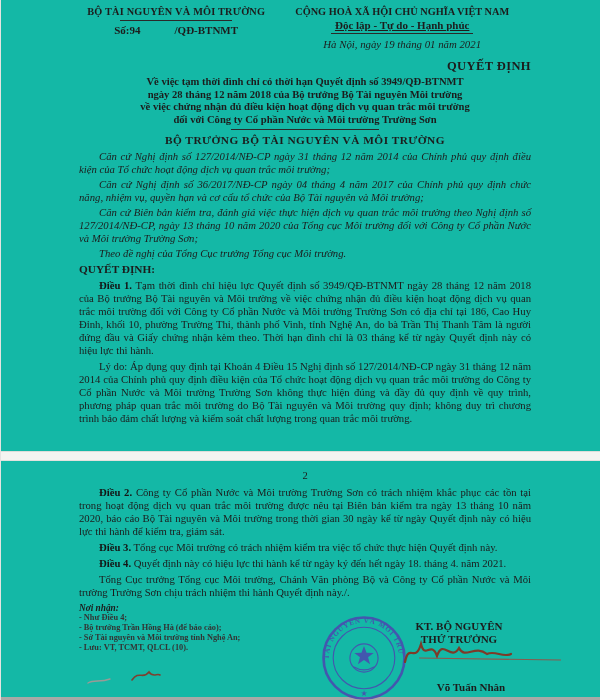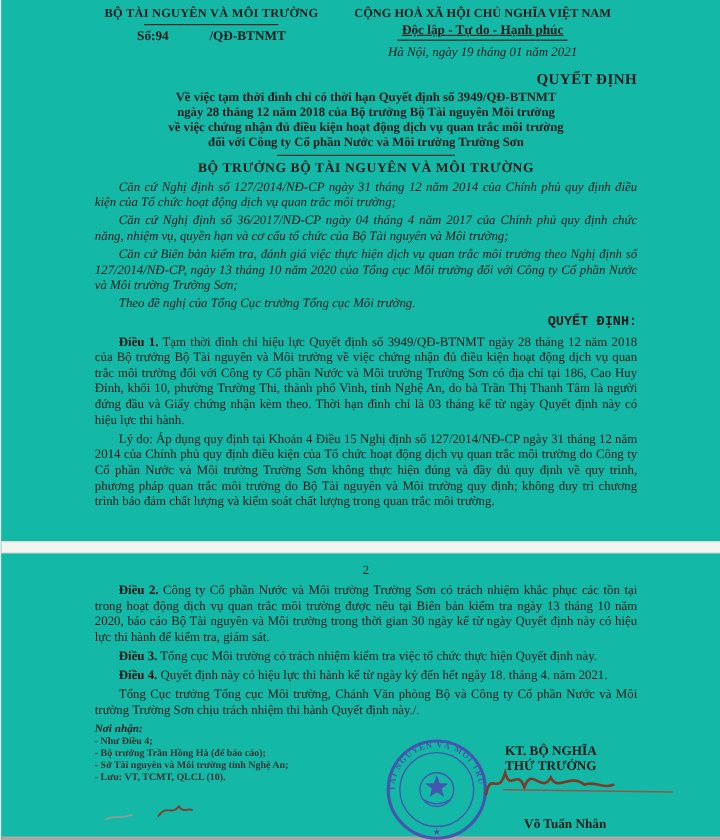--- a/index.html
+++ b/index.html
@@ -23,21 +23,21 @@
   .national { font-size:10.3px; }
   .motto { font-size:11px; display:inline-block; border-bottom:1.2px solid #2a2a2a; padding:0 4px 1px 4px; margin-top:1px;text-decoration:underline; }
   .date { font-weight:normal; font-style:italic; font-size:10.8px; margin-top:4px; }
 
   .title { text-align:right; font-weight:bold; font-size:12.5px; margin-top:9px; letter-spacing:.4px; }
   .subject { text-align:center; font-weight:bold; font-size:10.6px; line-height:12.6px; margin-top:3px; }
   .subject-rule { width:148px; height:1px; background:#2a2a2a; margin:3px auto 4px auto; }
   .issuer { text-align:center; font-weight:bold; font-size:11.3px; letter-spacing:.5px; margin-bottom:3px; }
 
   .recital { font-style:italic; margin-top:2px; }
-  .decree-heading { text-align:right; font-weight:bold; font-size:11.3px; margin:3px 0 2px 0;font-family:Liberation Mono, monospace; }
+  .decree-heading { text-align:left; font-weight:bold; font-size:11.3px; margin:3px 0 2px 0; }
   .article { margin-top:3px; }
 
   
   .page-break {
     margin:26px -70px 0 -78px; height:8px;
     background:#f4f4f1; border-top:1px solid #dededa; border-bottom:1px solid #e2e2de;
   }
   .page-num { text-align:center; font-size:10.5px; margin:8px 0 4px 0; text-indent:0; }
 
   
@@ -109,21 +109,21 @@
         <div class="recipients-label">Nơi nhận:</div>
         <div class="recipient-item">- Như Điều 4;</div>
         <div class="recipient-item">- Bộ trưởng Trần Hồng Hà (để báo cáo);</div>
         <div class="recipient-item">- Sở Tài nguyên và Môi trường tỉnh Nghệ An;</div>
         <div class="recipient-item">- Lưu: VT, TCMT, QLCL (10).</div>
       </div>
     </div>
   </div>
 
   <div class="sign-block">
-    <div>KT. BỘ NGHĨA</div>
+    <div>KT. BỘ NGUYÊN</div>
     <div>THỨ TRƯỞNG</div>
   </div>
 
   <svg class="seal" width="94" height="88" viewBox="0 0 100 100">
     <circle cx="50" cy="50" r="46" fill="none" stroke="#4a4ab0" stroke-width="3"></circle>
     <circle cx="50" cy="50" r="35" fill="none" stroke="#4a4ab0" stroke-width="1.3"></circle>
     <circle cx="50" cy="50" r="16" fill="none" stroke="#4a4ab0" stroke-width="1.3"></circle>
     <polygon points="50,36.5 52.9,44.1 61,44.3 54.6,49.2 56.9,57 50,52.4 43.1,57 45.4,49.2 39,44.3 47.1,44.1" fill="#4a4ab0"></polygon>
     <path d="M38,60 q12,7 24,0" fill="none" stroke="#4a4ab0" stroke-width="1.2"></path>
     <defs>

